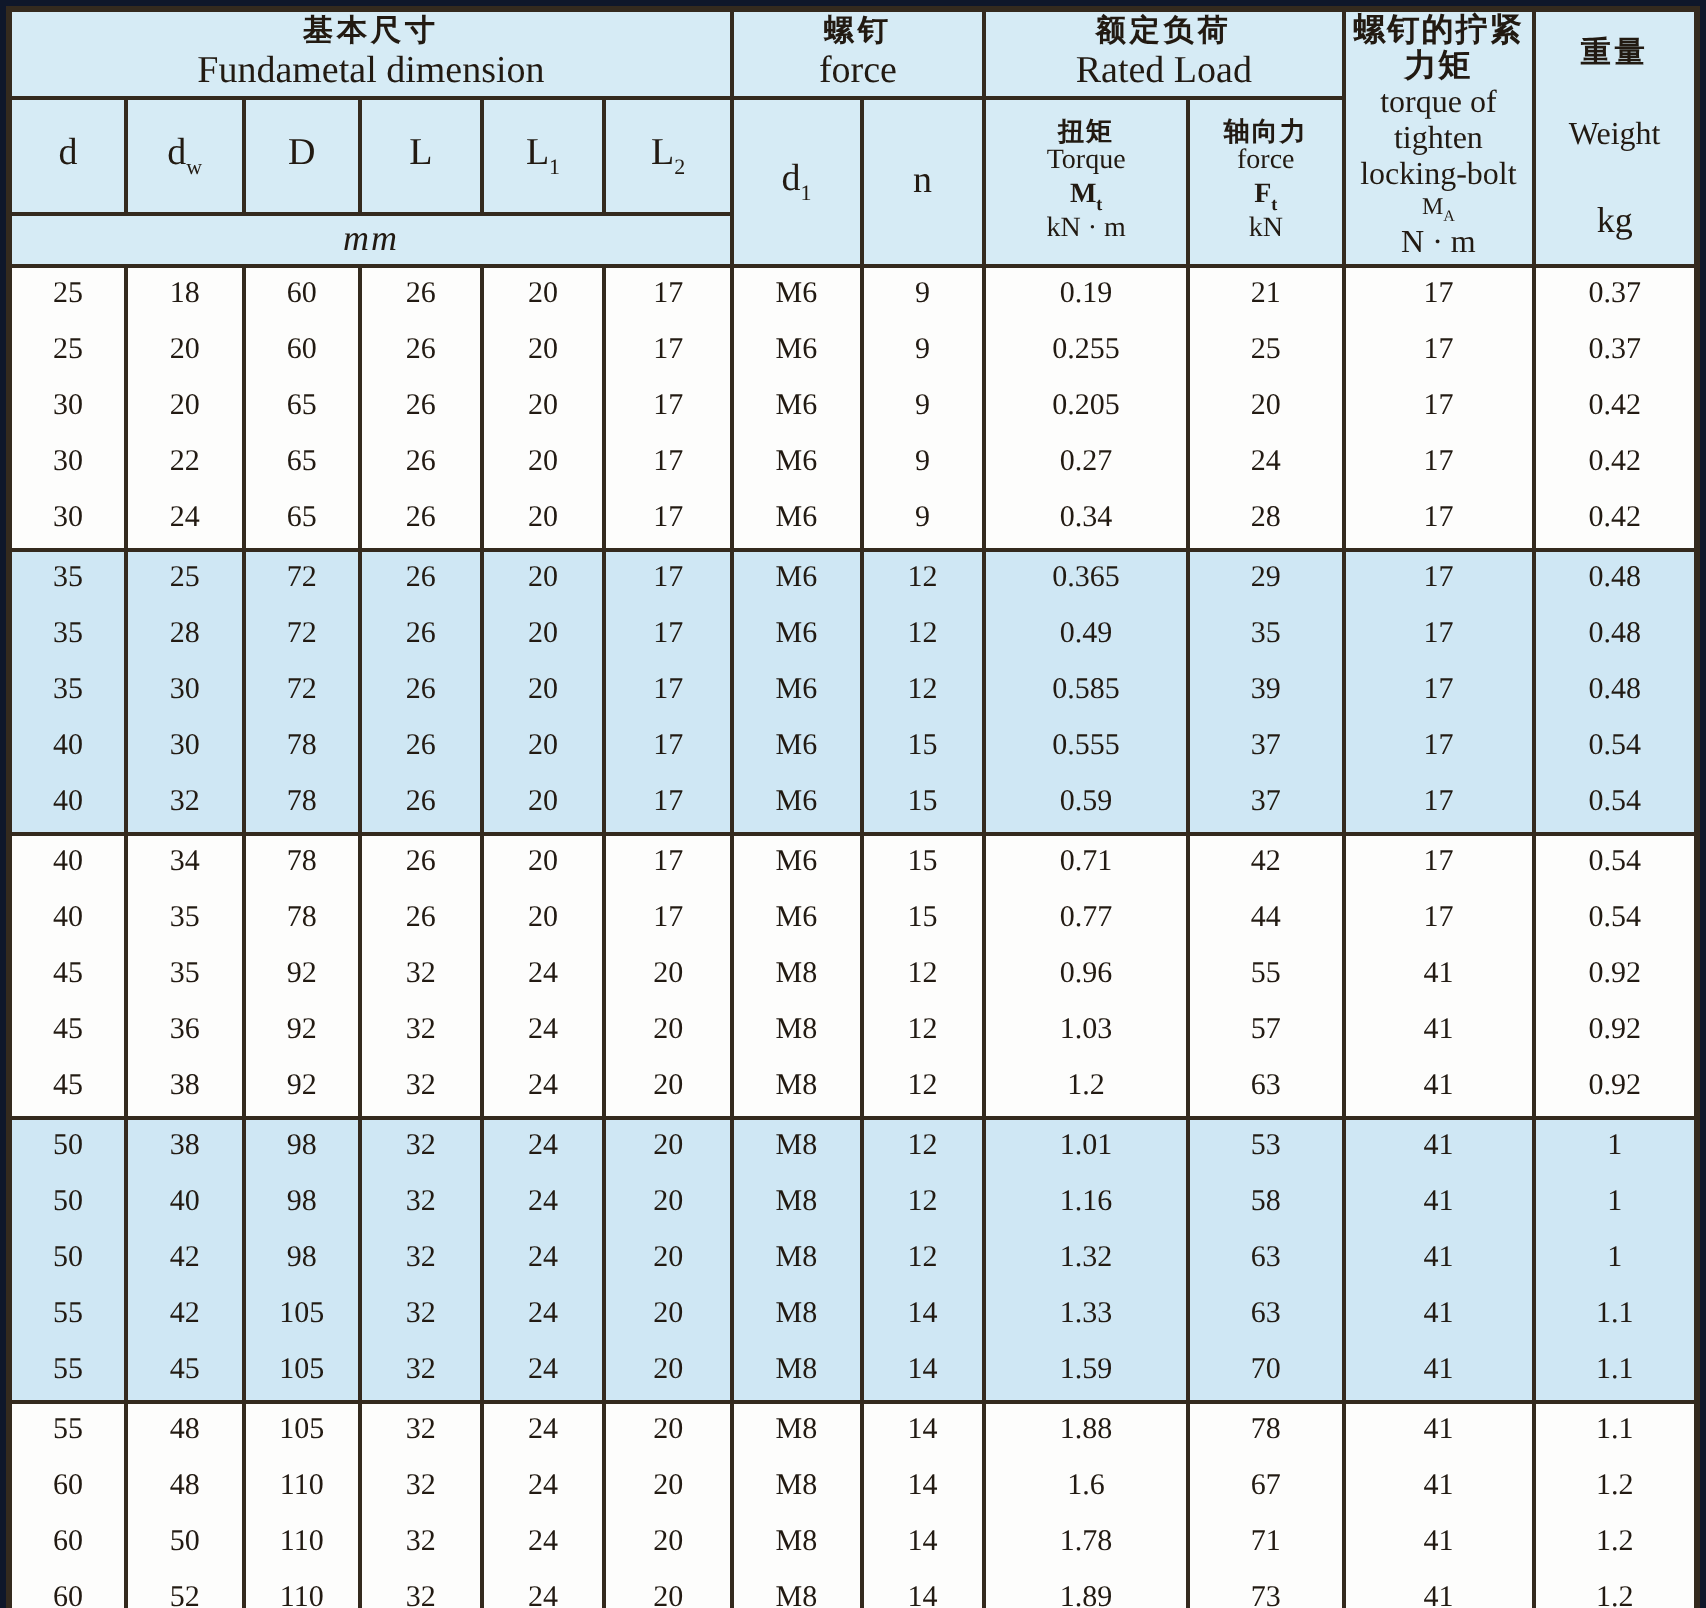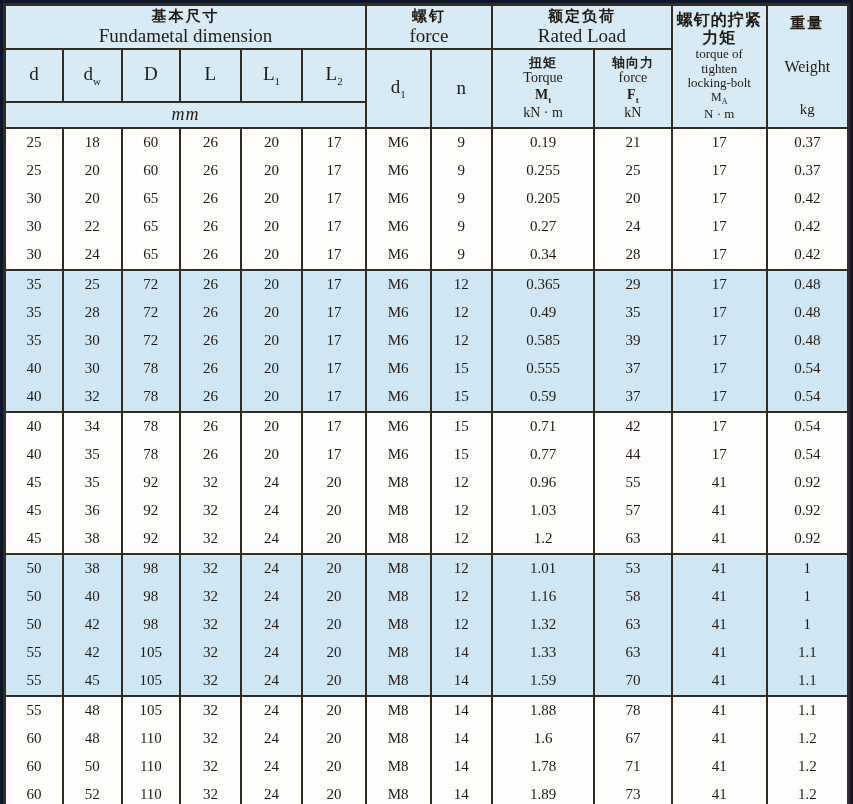--- a/index.html
+++ b/index.html
@@ -54,31 +54,31 @@
   .mm { font-size: 18px; letter-spacing: 1px; font-style: italic; }
 
   .small-head { line-height: 1.18; }
   .small-head .zh { font-size: 13px; font-weight: bold; letter-spacing: 1px; }
   .small-head .en { font-size: 14px; }
   .small-head .sy { font-size: 14px; font-weight: bold; }
   .small-head .sy sub { font-size: 9px; }
 
   .ma-head { line-height: 1.12; }
   .ma-head .zh { font-size: 16px; font-weight: bold; letter-spacing: 1px; }
-  .ma-head .en { font-size: 13px; }
+  .ma-head .en { font-size: 16px; }
   .ma-head .sy { font-size: 12px; }
   .ma-head .sy sub { font-size: 8px; }
 
   .wt-head {
     display: flex; flex-direction: column; justify-content: space-between;
     align-items: center; height: 104px; padding: 5px 0; gap: 13px;
   }
   .wt-head .zh { font-size: 15px; font-weight: bold; letter-spacing: 2px; }
   .wt-head .en { font-size: 16px; }
-  .wt-head .un { font-size: 15px; }
+  .wt-head .un { font-size: 18px; }
 
   tbody td {
     border-left: 2px solid #342a1e;
     border-right: 2px solid #342a1e;
     border-top: 0;
     border-bottom: 0;
     text-align: center;
     vertical-align: middle;
     height: 28px;
     font-size: 15px;

